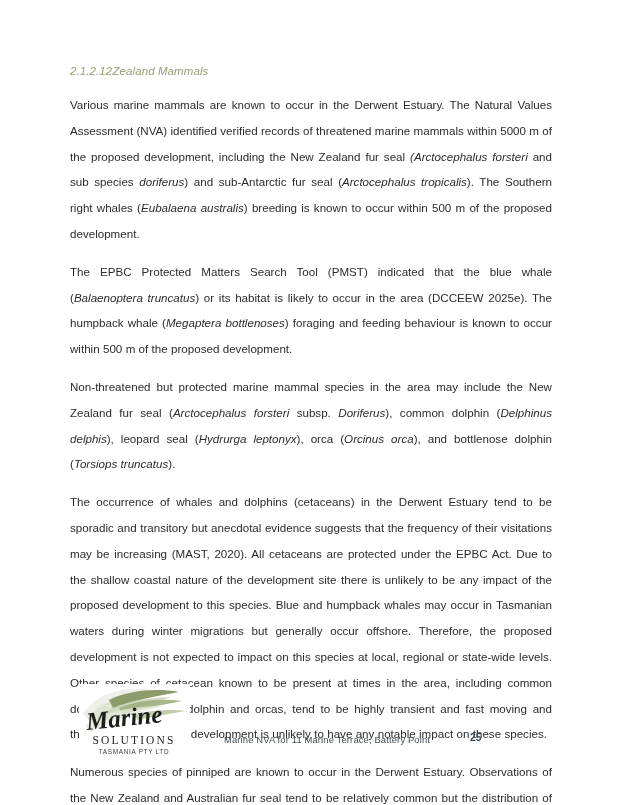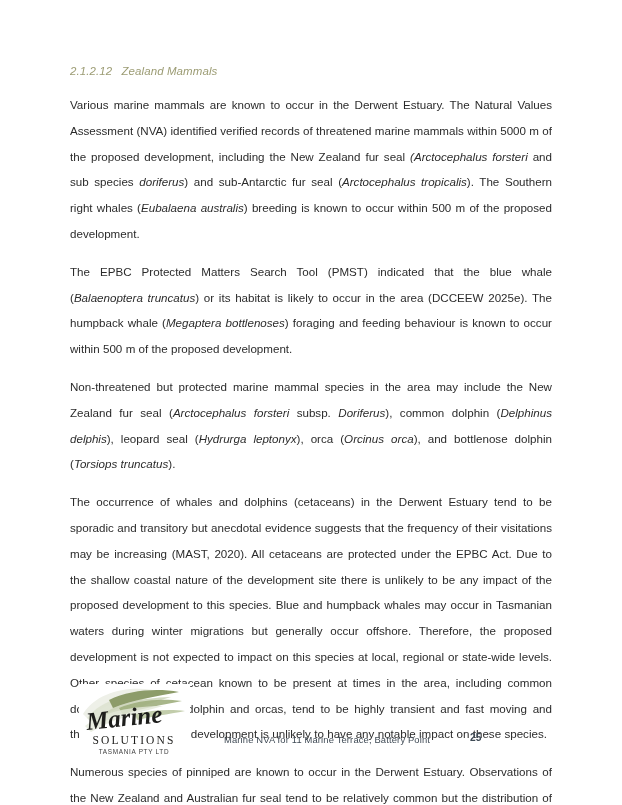--- a/index.html
+++ b/index.html
@@ -31,21 +31,21 @@
   .section-heading {
     font-size: 11.5px;
     font-style: italic;
     font-weight: normal;
     color: #9c9c74;
     letter-spacing: 0.1px;
     margin: 0 0 13px 0;
     line-height: 15px;
   }
   .section-heading .num {
-    margin-right: 9px;
+    margin-right: 0;
   }
   p.body-para {
     font-size: 11.6px;
     line-height: 25.8px;
     text-align: justify;
     margin: 0 0 12px 0;
     color: #2b2b2b;
     -webkit-hyphens: none;
     hyphens: none;
     word-spacing: 0.1px;

